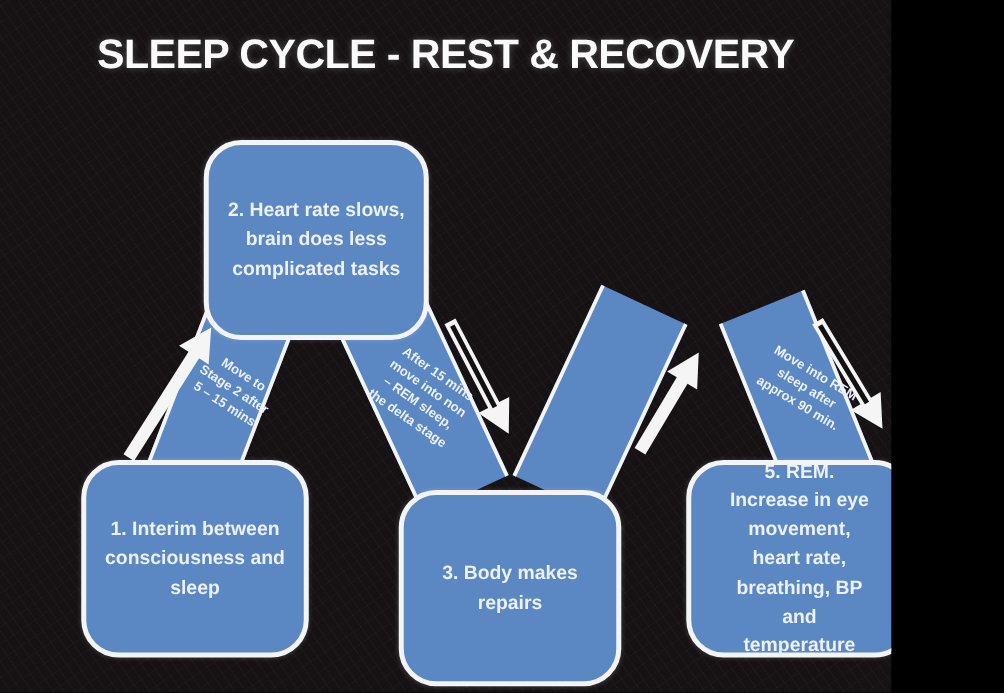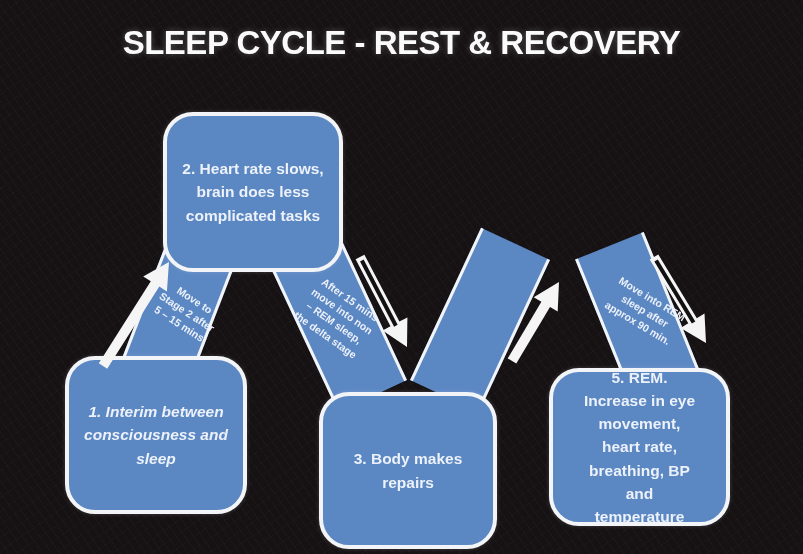--- a/index.html
+++ b/index.html
@@ -9,21 +9,21 @@
     --node_text:#ecf1fa;
     --title_text:#fbfbfc;
     --arrow_white:#f5f5f5;
     --arrow_core:#111111;
   }
   *{box-sizing:border-box;margin:0;padding:0;}
   html,body{background:#000;}
   body{font-family:"Liberation Sans", sans-serif;}
   .canvas{
     position:relative;
-    width:803px;height:554px;
+    width:713px;height:554px;
     overflow:hidden;
     background-color:var(--background);
     background-image:
       repeating-linear-gradient(55deg, rgba(255,255,255,0.022) 0 1px, transparent 1px 7px),
       repeating-linear-gradient(-35deg, rgba(255,255,255,0.015) 0 1px, transparent 1px 11px);
   }
   .title{
     position:absolute;top:24px;left:0;width:100%;
     text-align:center;
     color:var(--title_text);
@@ -37,21 +37,21 @@
     border:4px solid var(--node_border);
     border-radius:30px;
     color:var(--node_text);
     display:flex;align-items:center;justify-content:center;
     text-align:center;
     font-size:15.5px;line-height:1.5;font-weight:600;
     padding:24px 14px;
     z-index:3;
     box-shadow:0 0 4px rgba(255,255,255,0.18);
   }
-  #node-1{left:65px;top:356px;width:182px;height:158px;font-style:italic;}
+  #node-1{left:65px;top:368px;width:182px;height:158px;}
   #node-2{left:163px;top:112px;width:180px;height:160px;}
   #node-3{left:319px;top:368px;width:178px;height:157px;margin-top:24px;}
   #node-4{left:471px;top:112px;width:180px;height:160px;}
   #node-5{left:549px;top:368px;width:181px;height:158px;padding:8px 28px;}
   .band{
     position:absolute;
     background:var(--node_fill);
     border-left:3px solid var(--node_border);
     border-right:3px solid var(--node_border);
     z-index:1;

